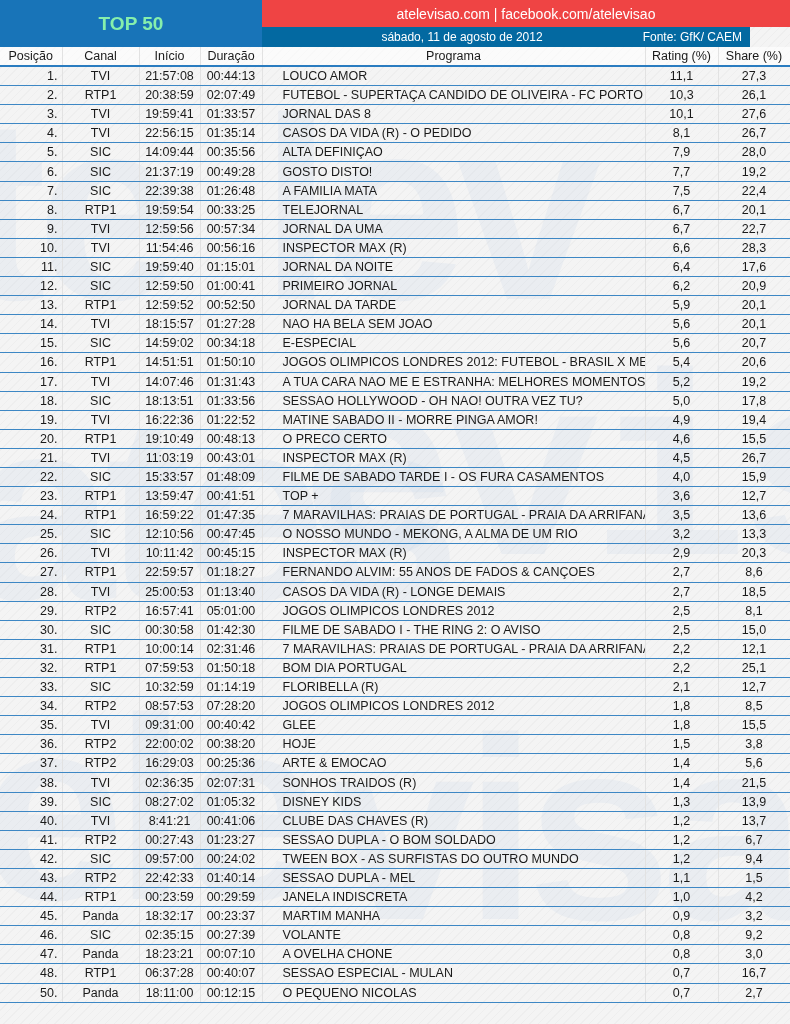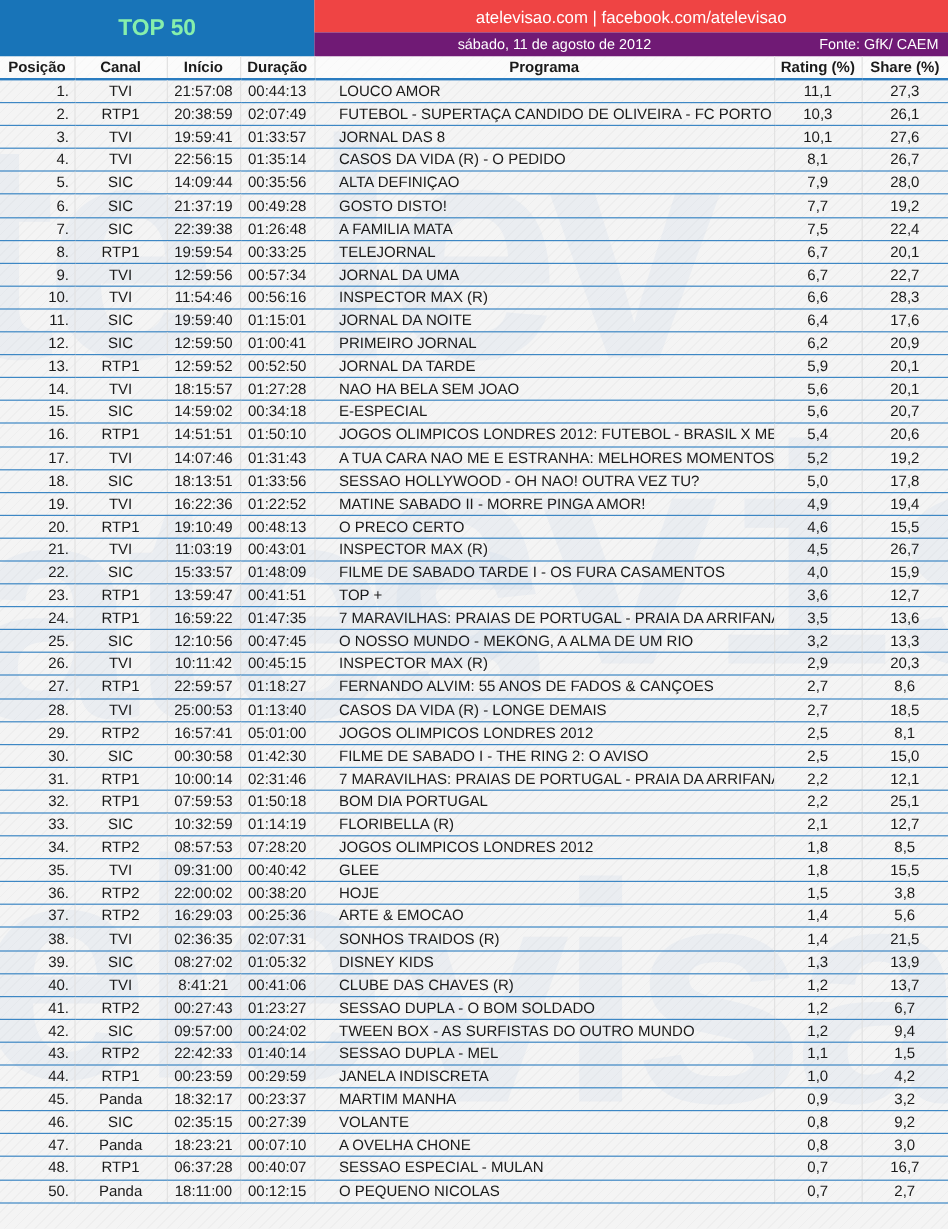--- a/index.html
+++ b/index.html
@@ -29,31 +29,31 @@
     position: absolute; left: 0; top: 0; width: 262px; height: 47px;
     background: #1874b8; color: #86efac; font-weight: bold; font-size: 19px;
     display: flex; align-items: center; justify-content: center;
   }
   .site-bar {
     position: absolute; left: 262px; top: 0; width: 528px; height: 27px;
     background: #ef4444; color: #fff; font-size: 14px;
     display: flex; align-items: center; justify-content: center;
   }
   .date-bar {
-    position: absolute; left: 262px; top: 27px; width: 528px; height: 20px;
-    background: #701a75; color: #fff; font-size: 12px;
+    position: absolute; left: 262px; top: 27px; width: 488px; height: 20px;
+    background: #0369a1; color: #fff; font-size: 12px;
   }
   .date-bar .date { position: absolute; left: 0; width: 400px; text-align: center; top: 3px; }
   .date-bar .source { position: absolute; right: 8px; top: 3px; margin-left: 10px; }
   table {
     position: absolute; left: 0; top: 47px; width: 790px;
     border-collapse: collapse; table-layout: fixed;
   }
   th {
-    height: 18px; font-weight: bold; font-size: 12.5px; text-align: center;
+    height: 18px; font-weight: normal; font-size: 12.5px; text-align: center;
     border-right: 1px solid #e2e2e2; border-bottom: 2px solid #2a7cc0;
     background: rgba(255,255,255,0.6); padding: 0;
   }
   td {
     height: 18.1px; padding: 0 4px; white-space: nowrap; overflow: hidden;
     border-bottom: 1px solid #3d87c4; border-right: 1px solid #e2e2e2;
     line-height: 18px;
   }
   td.pos { text-align: right; padding-right: 4px; }
   td.ch, td.start, td.dur, td.rating, td.share { text-align: center; }

